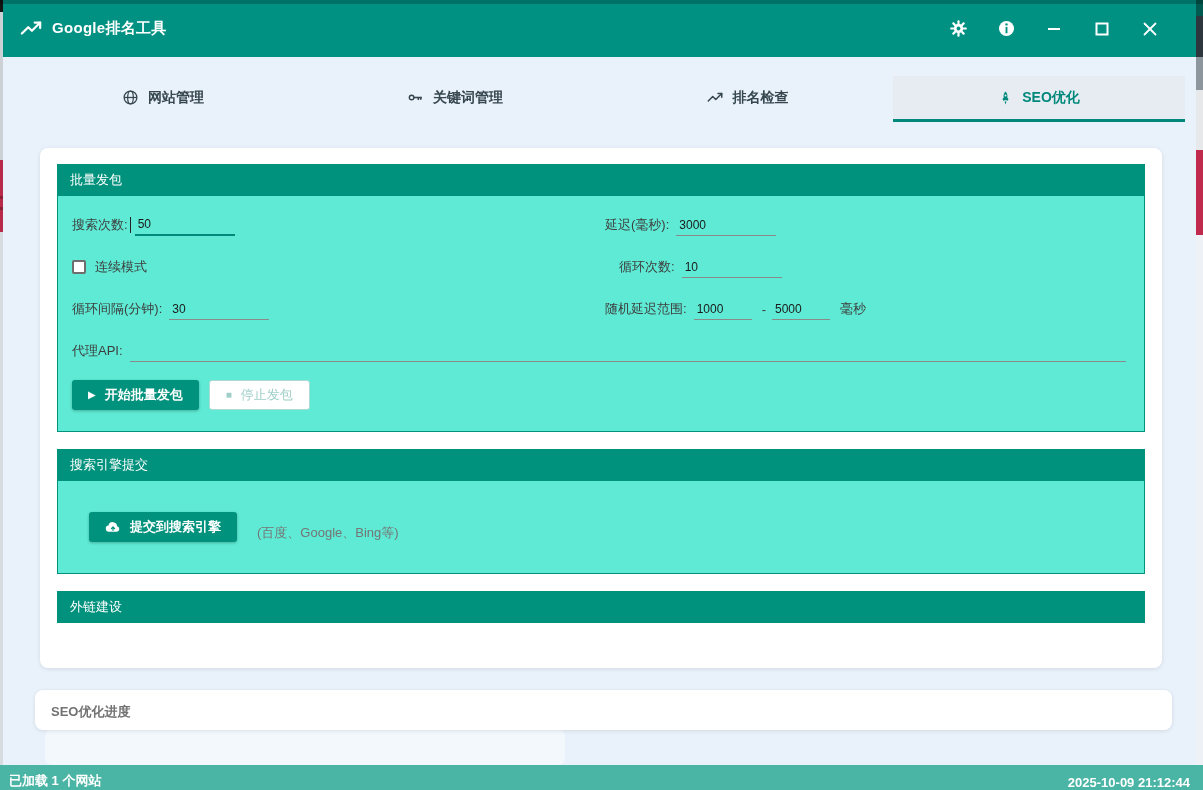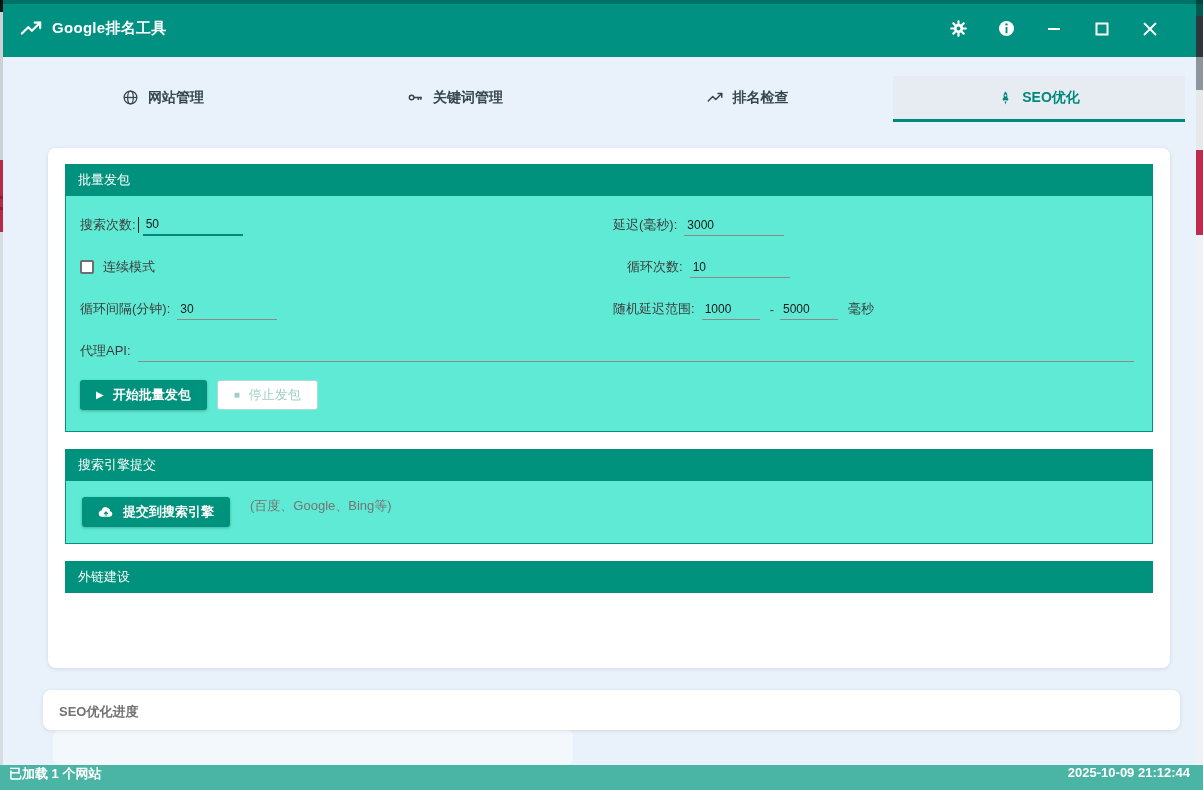--- a/index.html
+++ b/index.html
@@ -21,21 +21,21 @@
   .top-shade { position:absolute; left:0; top:0; width:1203px; height:4px; background:rgba(0,0,0,.22); z-index:60; }
 
   
   .tabbar { position:absolute; left:3px; top:57px; width:1193px; height:65px; background:#e9f1fb; z-index:5; }
   .tabs { position:absolute; left:14px; right:11px; bottom:0; height:46px; display:flex; }
   .tab { flex:1; display:flex; align-items:center; justify-content:center; gap:9px;
     font-size:14px; font-weight:600; color:#37474f; border-bottom:3px solid transparent; }
   .tab.active { background:#e7ecf3; color:#00897b; border-bottom:3px solid #00897b; }
 
   
-  .main { position:absolute; left:11px; top:122px; width:1193px; height:643px; background:#e9f1fb; }
+  .main { position:absolute; left:3px; top:122px; width:1193px; height:643px; background:#e9f1fb; }
   .card { position:absolute; background:#fff; border-radius:8px; box-shadow:0 1px 4px rgba(0,0,0,.10); }
   .card1 { left:37px; top:26px; width:1122px; height:520px; padding:16px 17px; }
   .card2 { left:32px; top:568px; width:1137px; height:40px; padding:13px 16px; }
   .faint-panel { position:absolute; left:42px; top:607px; width:520px; height:36px;
     background:#f3f8fd; border-radius:7px; }
   .card2 .card2-title { font-size:13px; font-weight:bold; color:#737373; }
 
   
   .sec-header { height:32px; background:#00927c; color:#fff; font-size:13px;
     display:flex; align-items:center; padding-left:13px; }
@@ -63,26 +63,26 @@
   .checkbox { width:14px; height:14px; border:2px solid #6e6e6e; border-radius:2px; background:#fff;
     display:inline-block; margin-right:9px; flex:none; }
 
   .btn-row { display:flex; align-items:center; margin-top:8px; }
   .btn { height:30px; display:inline-flex; align-items:center; justify-content:center;
     font-size:13px; font-weight:bold; border-radius:3px; gap:9px; padding:0 16px;
     font-family:"Liberation Sans","DejaVu Sans",sans-serif; border:none; cursor:pointer; }
   .btn-primary { background:#00927c; color:#fff; box-shadow:0 1px 3px rgba(0,0,0,.25); }
   .btn-disabled { background:#fff; color:#9fcfc8; border:1px solid #aedad3; font-weight:normal; box-shadow:none; }
   .btn .glyph { font-size:10px; line-height:1; }
-  .body-flat { padding:16px; display:flex; align-items:flex-start; }
+  .body-flat { padding:31px; display:flex; align-items:flex-end; }
   .hint { font-size:13px; color:#757575; margin-left:20px; }
 
   
   .statusbar { position:absolute; left:0; top:765px; width:1203px; height:25px; background:#4ab4a5;
-    display:flex; align-items:flex-start; justify-content:space-between; padding:0 13px 0 9px; z-index:55; }
+    display:flex; align-items:flex-end; justify-content:space-between; padding:0 13px 0 9px; z-index:55; }
   .statusbar span { color:#fff; font-size:13px; font-weight:600; }
 
   svg { display:block; }
 </style>
 </head>
 <body>
 
 <div id="screen">
 
   <div class="edge" style="left:0;top:0;width:3px;height:790px;">

